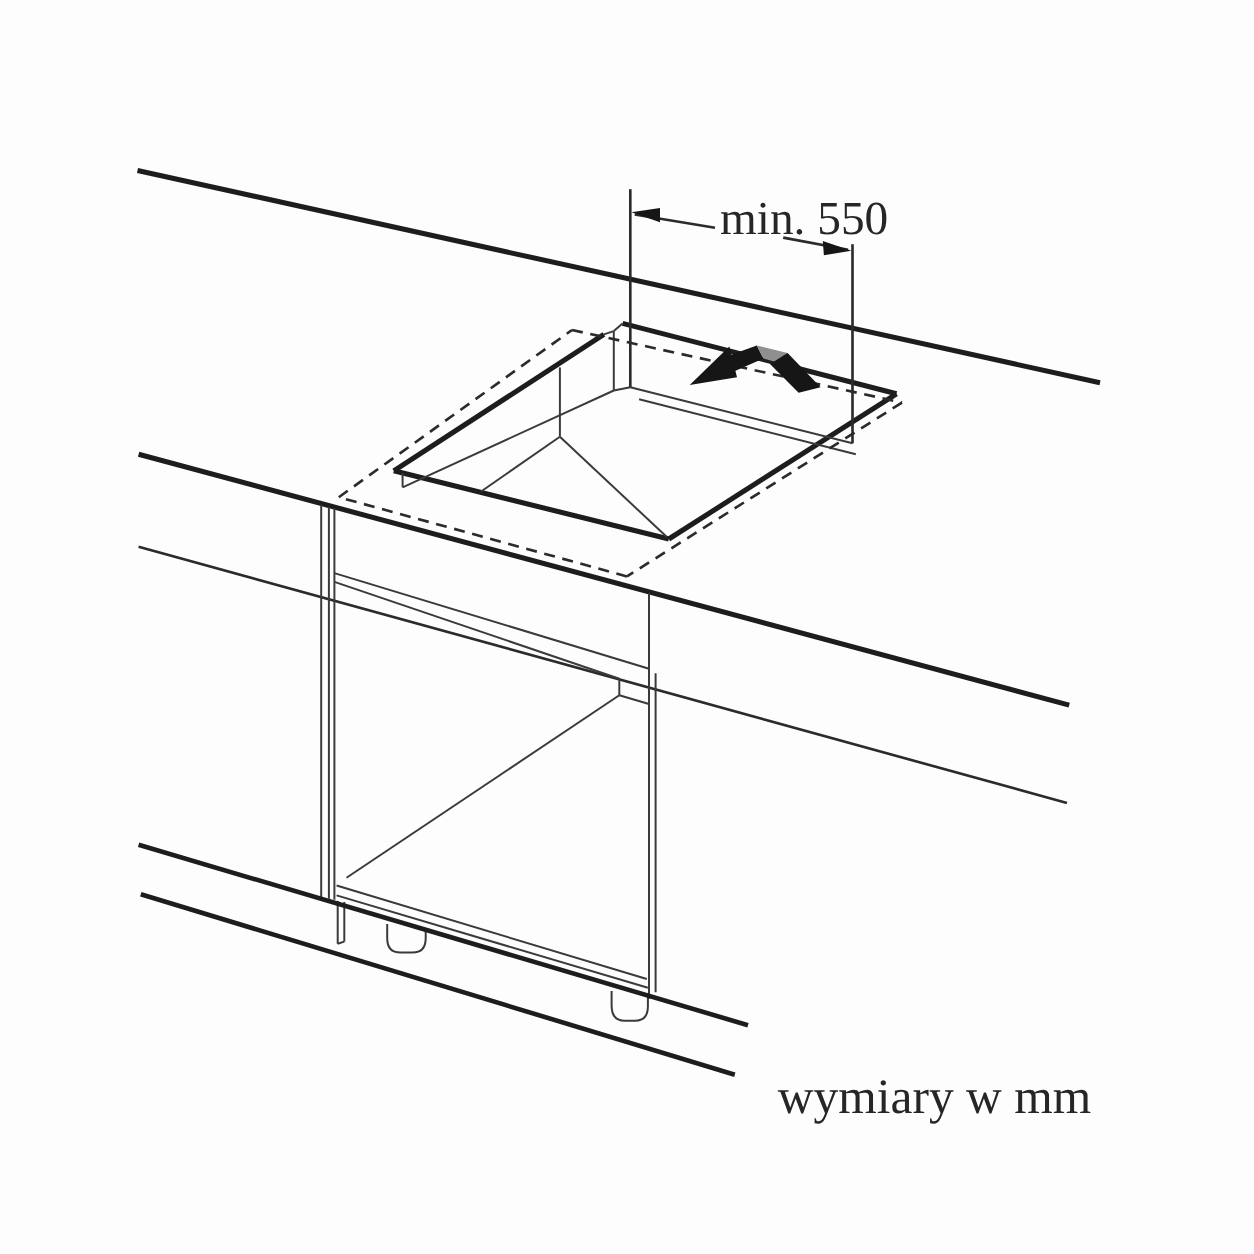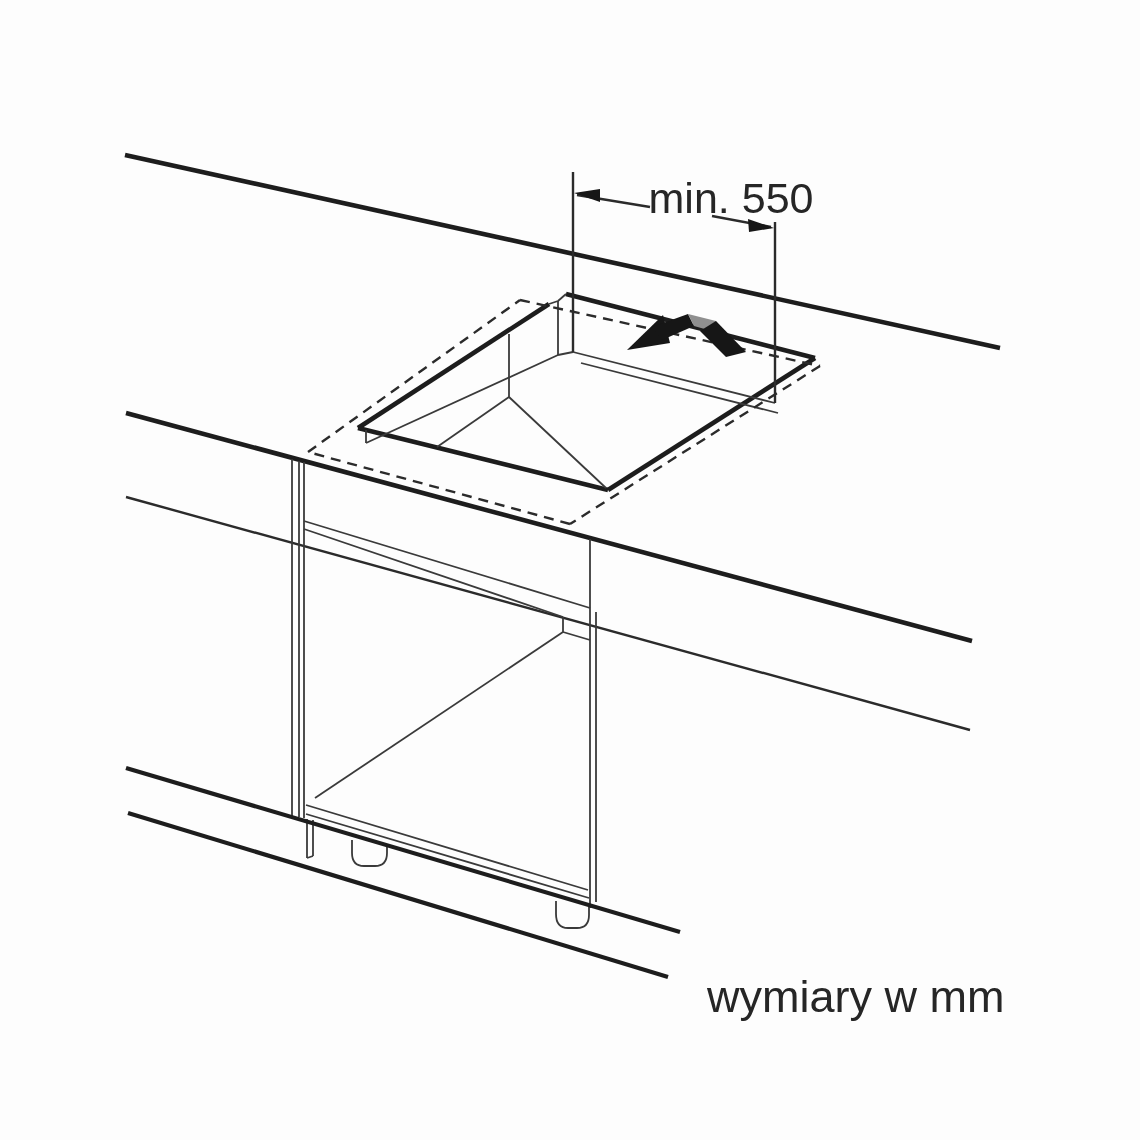--- a/index.html
+++ b/index.html
@@ -1,20 +1,20 @@
 <!DOCTYPE html>
 <html><head>
 <meta charset="utf-8">
 <style>
   html,body{margin:0;padding:0;background:#ffffff;}
   .page{
     position:relative;
     width:1140px;height:1140px;
     background:#fdfdfd;
-    font-family:Liberation Sans, sans-serif;
+    font-family:Liberation Serif, serif;
     overflow:hidden;
   }
   svg{display:block}
   .ln-thick{stroke:#1d1d1d;stroke-width:4.6;fill:none;stroke-linecap:butt;stroke-linejoin:round;}
   .ln-med{stroke:#2b2b2b;stroke-width:2.4;fill:none;stroke-linecap:butt;}
   .ln-thin{stroke:#3a3a3a;stroke-width:1.8;fill:none;stroke-linecap:butt;}
   .ln-dash{stroke:#2b2b2b;stroke-width:2.4;fill:none;stroke-dasharray:10 7;stroke-linecap:butt;}
   .ln-floor{stroke:#1d1d1d;stroke-width:4.2;fill:none;}
   .blk{fill:#161616;stroke:none;}
   .gry{fill:#8f8f8f;stroke:none;}

